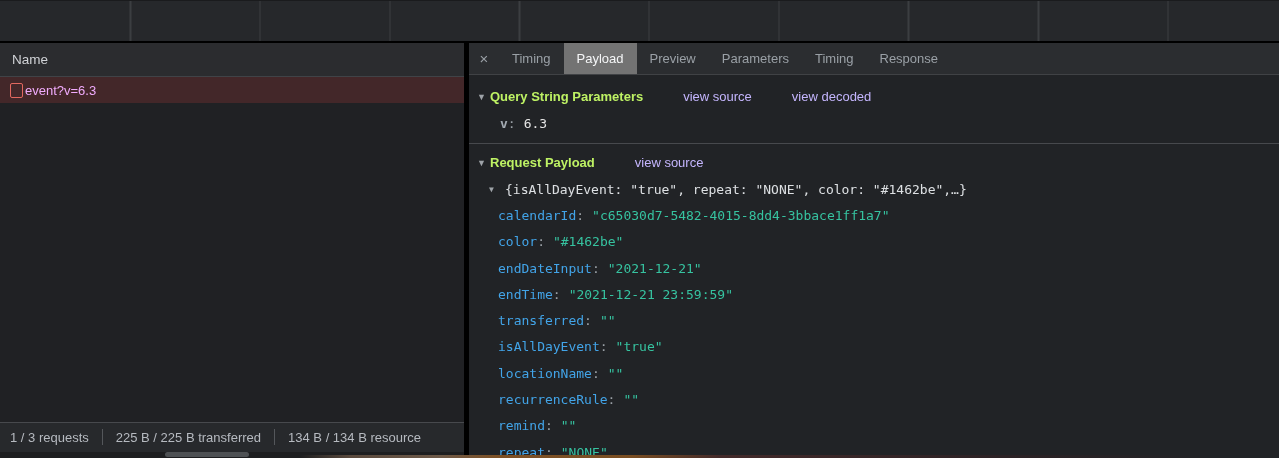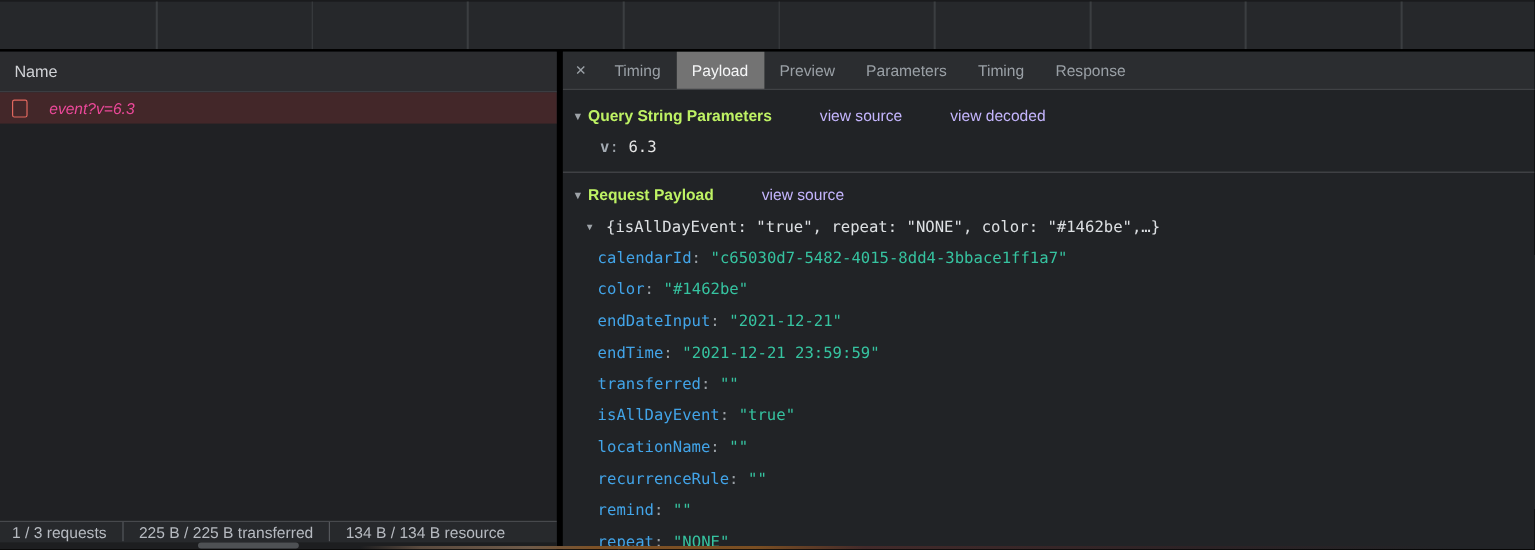--- a/index.html
+++ b/index.html
@@ -12,22 +12,22 @@
     background-position-x:1.5px;border-top:1px solid #1a1b1d;border-bottom:3px solid #000;box-sizing:content-box;}
 
   .main{position:absolute;left:0;top:43px;width:1279px;height:415px;display:flex;}
 
   
   .left-panel{position:relative;width:464px;height:415px;background:#202124;overflow:hidden;flex:none;}
   .name-header{height:33px;background:#2b2c2f;border-bottom:1px solid #404347;display:flex;align-items:center;
     padding-left:12px;color:#d0d2d6;font-size:13.5px;}
   .request-row{height:26px;background:#432729;display:flex;align-items:center;cursor:pointer;}
   .doc-icon{width:11px;height:13px;border:1.5px solid #e2685f;border-radius:2px;margin-left:10px;flex:none;}
-  .req-label{margin-left:18px;color:#ec4899;font-size:13px;white-space:nowrap;font-style:italic;}
-  .status-bar{position:absolute;left:0;right:0;bottom:0;height:24px;background:#27292c;border-top:1px solid #47494d;
+  .req-label{margin-left:2px;color:#f0abfc;font-size:13px;white-space:nowrap;}
+  .status-bar{position:absolute;left:0;right:0;bottom:0;height:36px;background:#27292c;border-top:1px solid #47494d;
     display:flex;align-items:center;padding:0 0 7px 10px;box-sizing:border-box;color:#b6bac0;font-size:13px;white-space:nowrap;overflow:hidden;}
   .stat-sep{width:1px;height:16px;background:#54575b;margin:0 13px;flex:none;}
   .hscrollbar{position:absolute;left:0;right:0;bottom:0;height:6px;background:#1d1e20;}
   .hscroll-thumb{position:absolute;left:165px;bottom:1px;width:84px;height:5px;background:#4e5154;border-radius:3px;}
 
   
   .panel-divider{width:5px;height:415px;background:#000;flex:none;cursor:col-resize;}
 
   
   .right-panel{position:relative;flex:1;height:415px;background:#212326;overflow:hidden;}

